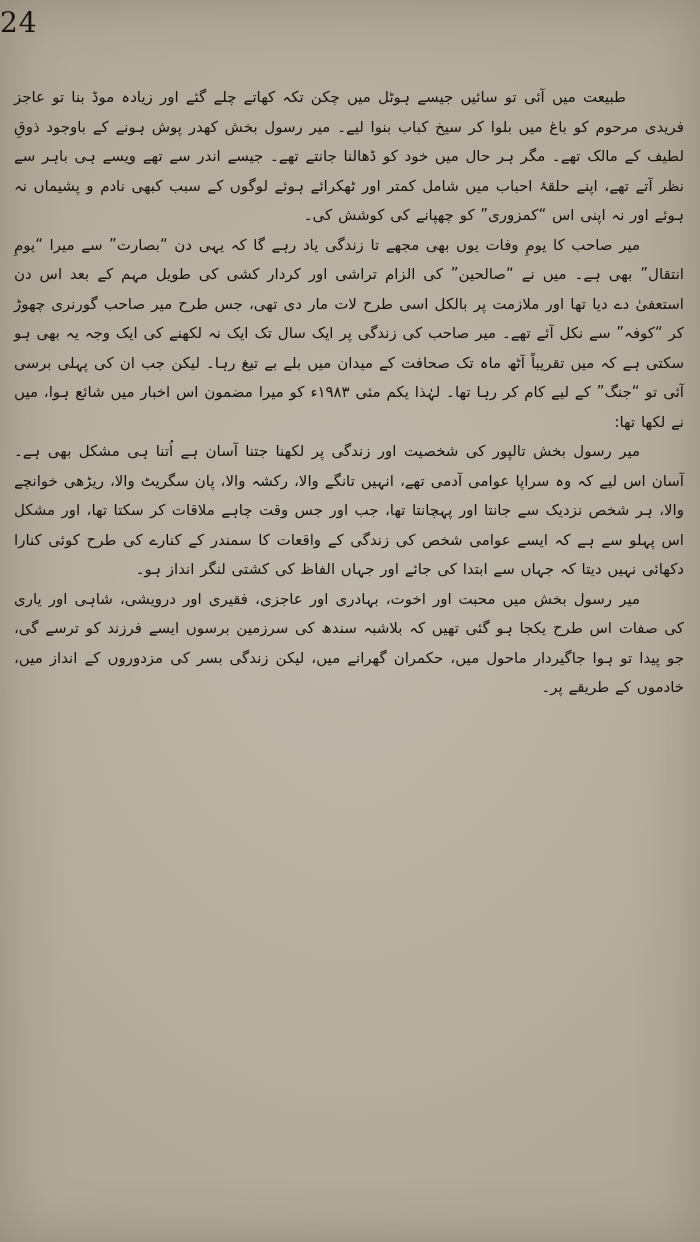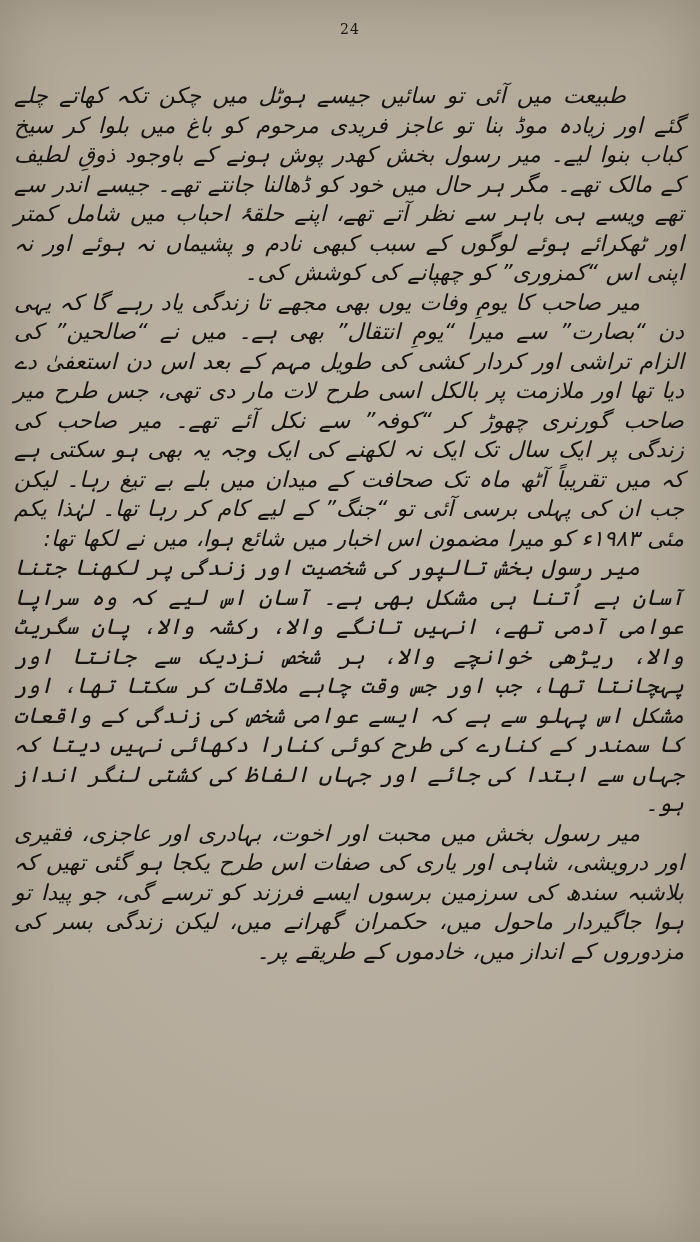--- a/index.html
+++ b/index.html
@@ -15,38 +15,37 @@
     height: 1242px;
     box-sizing: border-box;
     background:
       radial-gradient(ellipse 120% 90% at 50% 45%, rgba(255,255,255,0.10), rgba(0,0,0,0) 60%),
       radial-gradient(ellipse 140% 120% at 50% 50%, #b8afa0 0%, #b1a797 55%, #a89e8d 100%);
     box-shadow: inset 0 0 60px rgba(60,50,35,0.25);
     color: #16130f;
     font-family: "DejaVu Sans", sans-serif;
   }
   .page-number {
-    text-align: center;
-    padding-top: 21px;
-    font-size: 14px;
+    text-align: left;
+    padding-top: 6px;
+    font-size: 28px;
     letter-spacing: 1px;
     font-family: "DejaVu Serif", serif;
     color: #17140f;
   }
   .text-block {
     direction: rtl;
     unicode-bidi: embed;
     box-sizing: border-box;
     padding: 44px 16px 0 14px;
-    font-size: 22px;
+    font-size: 15px;
     line-height: 29.5px;
     text-align: justify;
     text-align-last: right;
     word-spacing: 1px;
-    font-style: italic;
   }
   .para {
     margin: 0;
     text-indent: 44px;
   }
   .para.first {
     text-indent: 58px;
   }
 </style>
 </head>

